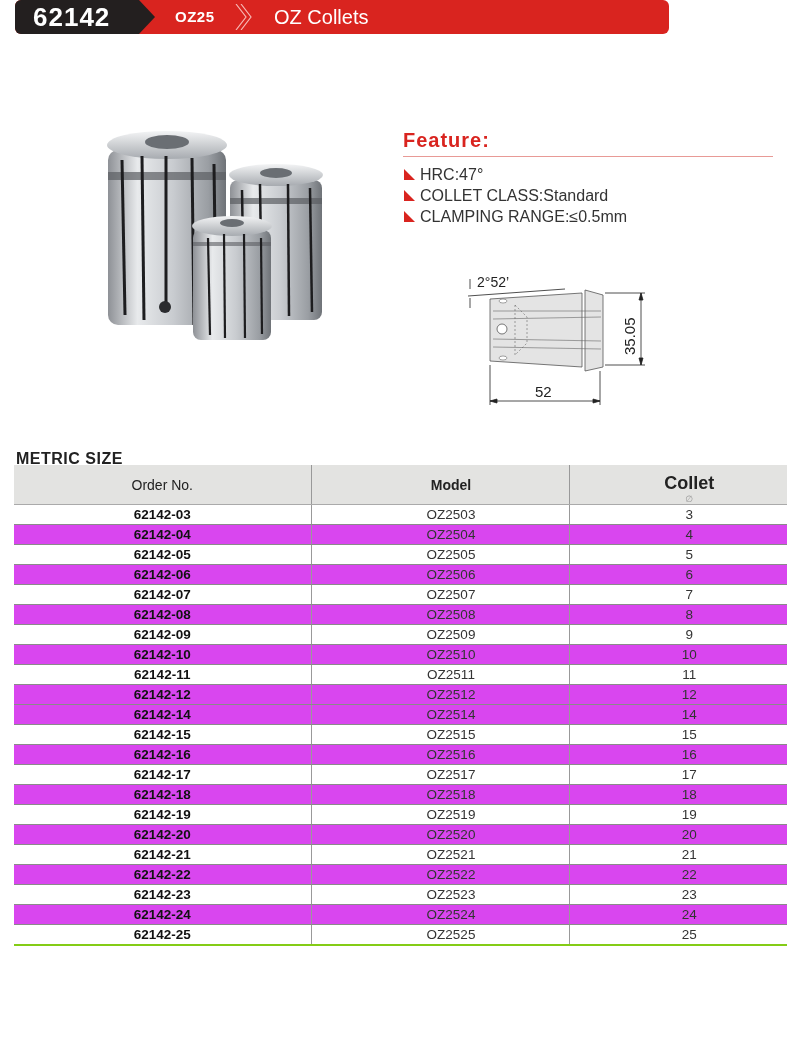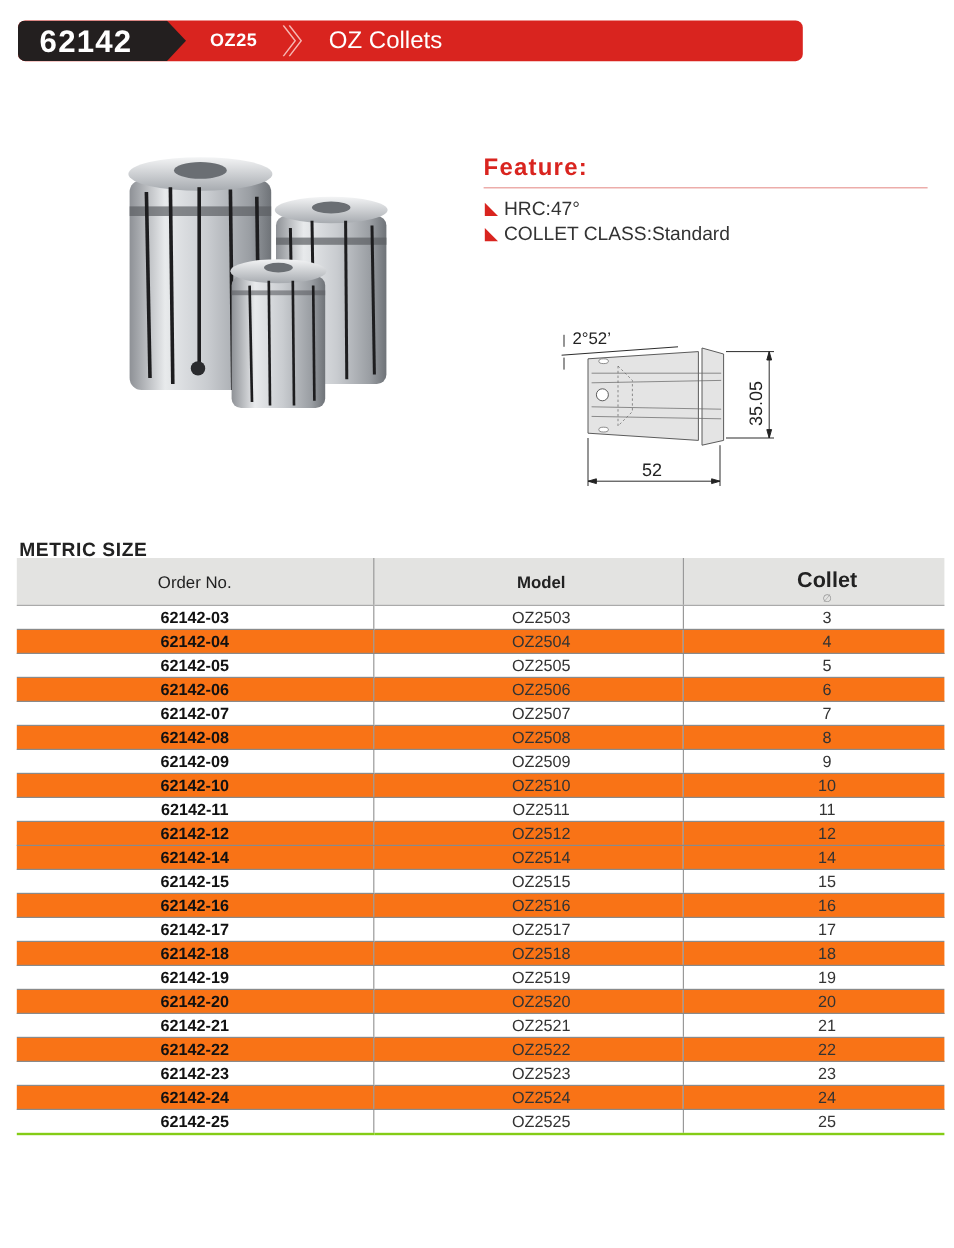--- a/index.html
+++ b/index.html
@@ -1,19 +1,19 @@
 <!DOCTYPE html>
 <html><head>
 <meta charset="utf-8">
 <style>
   html, body { margin:0; padding:0; background:#fff; }
   body { width:795px; height:1040px; position:relative; overflow:hidden; font-family:"Liberation Sans", sans-serif; color:#222; }
 
   
-  .banner { position:absolute; left:15px; top:17px; width:654px; height:34px; background:#d9241f; border-radius:6px; overflow:hidden; }
+  .banner { position:absolute; left:15px; top:0; width:654px; height:34px; background:#d9241f; border-radius:6px; overflow:hidden; }
   .banner .code { position:absolute; left:0; top:0; height:34px; width:140px; background:#231f1f; color:#fff; font-weight:bold; font-size:26px; letter-spacing:1px; line-height:34px; padding-left:18px; box-sizing:border-box; clip-path:polygon(0 0, 124px 0, 140px 17px, 124px 34px, 0 34px); }
   .banner .series { position:absolute; left:160px; top:0; line-height:34px; color:#fff; font-weight:bold; font-size:15px; letter-spacing:0.5px; }
   .banner .sep { position:absolute; left:219px; top:4px; width:20px; height:26px; }
   .banner .title { position:absolute; left:259px; top:0; line-height:34px; color:#fff; font-size:20px; }
 
   
   .photo { position:absolute; left:100px; top:120px; width:230px; height:225px; }
 
   
   .feature-title { position:absolute; left:403px; top:129px; color:#d9241f; font-weight:bold; font-size:20px; letter-spacing:1px; }
@@ -28,21 +28,21 @@
   
   .metric-label { position:absolute; left:16px; top:450px; font-size:16px; font-weight:bold; letter-spacing:0.5px; color:#222; }
   .spec-table { position:absolute; left:14px; top:465px; width:773px; border-collapse:collapse; table-layout:fixed; }
   .spec-table th { background:#e3e3e1; height:22px; font-weight:normal; font-size:14px; color:#222; padding:0; border-bottom:1px solid #aaa; }
   .spec-table th.model { font-weight:bold; font-size:14px; }
   .spec-table th .collet { font-weight:bold; font-size:18px; display:block; margin-top:8px; }
   .spec-table th .dia { font-size:9px; color:#999; display:block; }
   .spec-table td { height:19px; padding:0; text-align:center; font-size:13.5px; border-bottom:1px solid #8a8a8a; line-height:19px; }
   .spec-table td.order { font-weight:bold; color:#111; }
   .spec-table td.model, .spec-table td.dia-val { color:#333; }
-  .spec-table tr.alt td { background:#f97316; }
+  .spec-table tr.alt td { background:#d946ef; }
   .spec-table th + th, .spec-table td + td { border-left:1px solid #999;padding-left:22px; }
   .spec-table tbody tr:last-child td { border-bottom:2px solid #84cc16; }
 </style>
 </head>
 <body>
 
 <div class="banner">
   <div class="code">62142</div>
   <div class="series">OZ25</div>
   <svg class="sep" viewBox="0 0 20 26">
@@ -116,20 +116,26 @@
     <svg class="tri" viewBox="0 0 13 13">
         <polygon points="1,1 1,12 12,12" fill="#d9241f"></polygon>
       </svg>
     <span>HRC:47°</span>
   </li>
   <li>
     <svg class="tri" viewBox="0 0 13 13">
         <polygon points="1,1 1,12 12,12" fill="#d9241f"></polygon>
       </svg>
     <span>COLLET CLASS:Standard</span>
+  </li>
+  <li>
+    <svg class="tri" viewBox="0 0 13 13">
+        <polygon points="1,1 1,12 12,12" fill="#d9241f"></polygon>
+      </svg>
+    <span>CLAMPING RANGE:≤0.5mm</span>
   </li>
 </ul>
 
 <svg class="drawing" viewBox="0 0 210 145">
   <g fill="#e4e4e4" stroke="#555" stroke-width="0.8">
     <polygon points="35,34 127,28 127,102 35,96"></polygon>
     <polygon points="130,25 148,30 148,102 130,106"></polygon>
   </g>
   <g stroke="#666" stroke-width="0.6" fill="none">
     <line x1="38" y1="46" x2="146" y2="46"></line>

